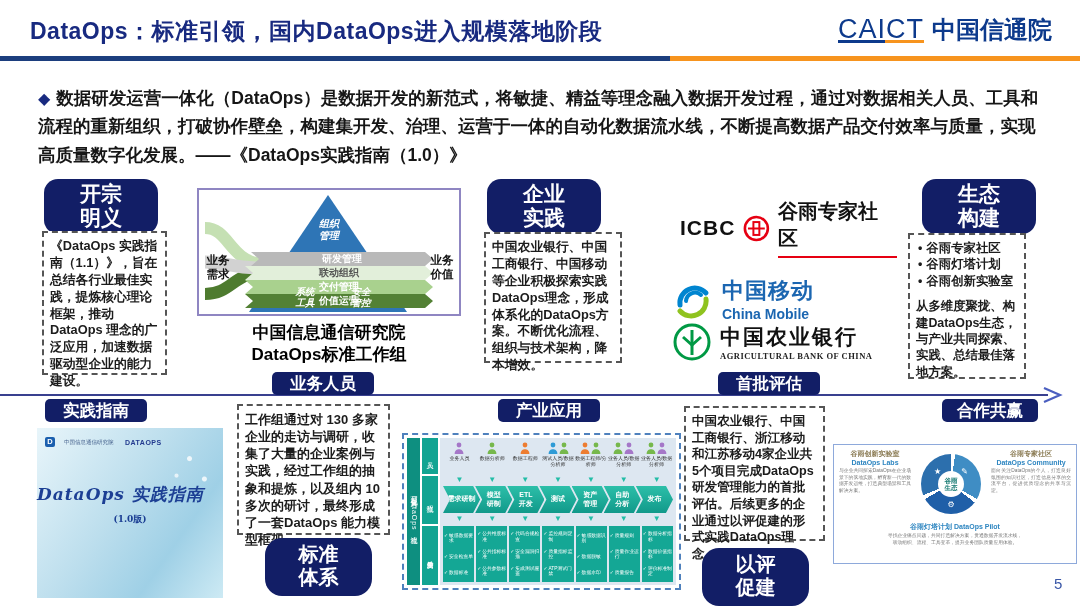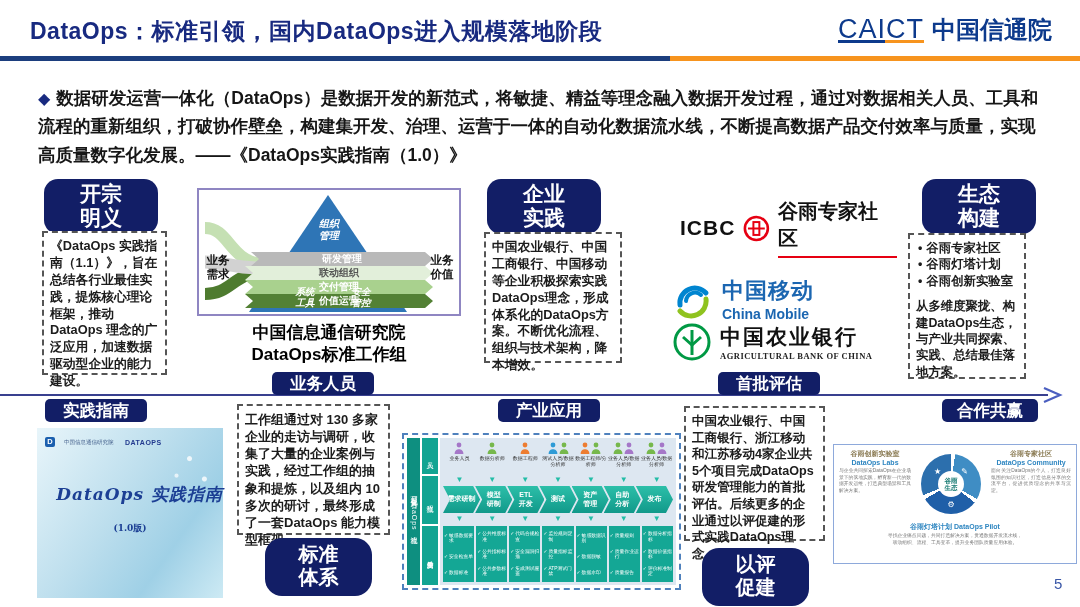--- a/index.html
+++ b/index.html
@@ -59,23 +59,23 @@
         background:
           radial-gradient(circle at 82% 18%, rgba(255,255,255,.8) 0 2px, transparent 3px),
           radial-gradient(circle at 90% 30%, rgba(255,255,255,.8) 0 2px, transparent 3px),
           radial-gradient(circle at 75% 28%, rgba(255,255,255,.7) 0 1.5px, transparent 2.5px),
           linear-gradient(125deg,#e8f5fa 0%,#bcdeed 45%,#9fd0e6 72%,#cdeaf4 100%);}
   .book-logos{display:flex;gap:9px;align-items:center;padding:9px 8px 0;}
   .dmark{width:10px;height:10px;background:#1b5fae;color:#fff;font-size:7.5px;font-weight:bold;border-radius:2px;
          text-align:center;line-height:10px;flex:0 0 auto;}
   .book-org{font-size:5.5px;color:#44608c;line-height:1.1;width:52px;}
   .book-brand{font-size:7px;font-weight:bold;color:#223a8f;letter-spacing:.5px;}
-  .book-title{margin-top:36px;text-align:right;font-family:"DejaVu Serif","Liberation Serif",serif;
+  .book-title{margin-top:36px;text-align:left;font-family:"DejaVu Serif","Liberation Serif",serif;
               font-style:italic;font-weight:bold;font-size:17px;color:#1c3f94;letter-spacing:1px;}
-  .book-edition{text-align:center;font-size:9px;font-weight:bold;color:#1c3f94;margin-top:16px;
+  .book-edition{text-align:center;font-size:9px;font-weight:bold;color:#1c3f94;margin-top:7px;
                 font-family:"DejaVu Serif",serif;}
   
   .fw{position:absolute;left:402px;top:433px;width:279px;height:157px;border:2px dashed #4f81bd;background:#fff;
       box-sizing:border-box;padding:3px;display:flex;gap:2px;}
   .fw-side{width:13px;background:#0e8f80;color:#fff;writing-mode:vertical-rl;text-orientation:mixed;
            font-size:7px;display:flex;align-items:center;justify-content:center;letter-spacing:1px;flex:0 0 auto;}
   .fw-rowlabels{width:16px;display:flex;flex-direction:column;gap:2px;flex:0 0 auto;}
   .fw-rl{background:#12a492;color:#fff;writing-mode:vertical-rl;text-orientation:upright;font-size:7px;
          display:flex;align-items:center;justify-content:center;line-height:1;}
   .fw-rl0{height:36px;}.fw-rl1{height:48px;}.fw-rl2{flex:1;font-size:6.5px;}

